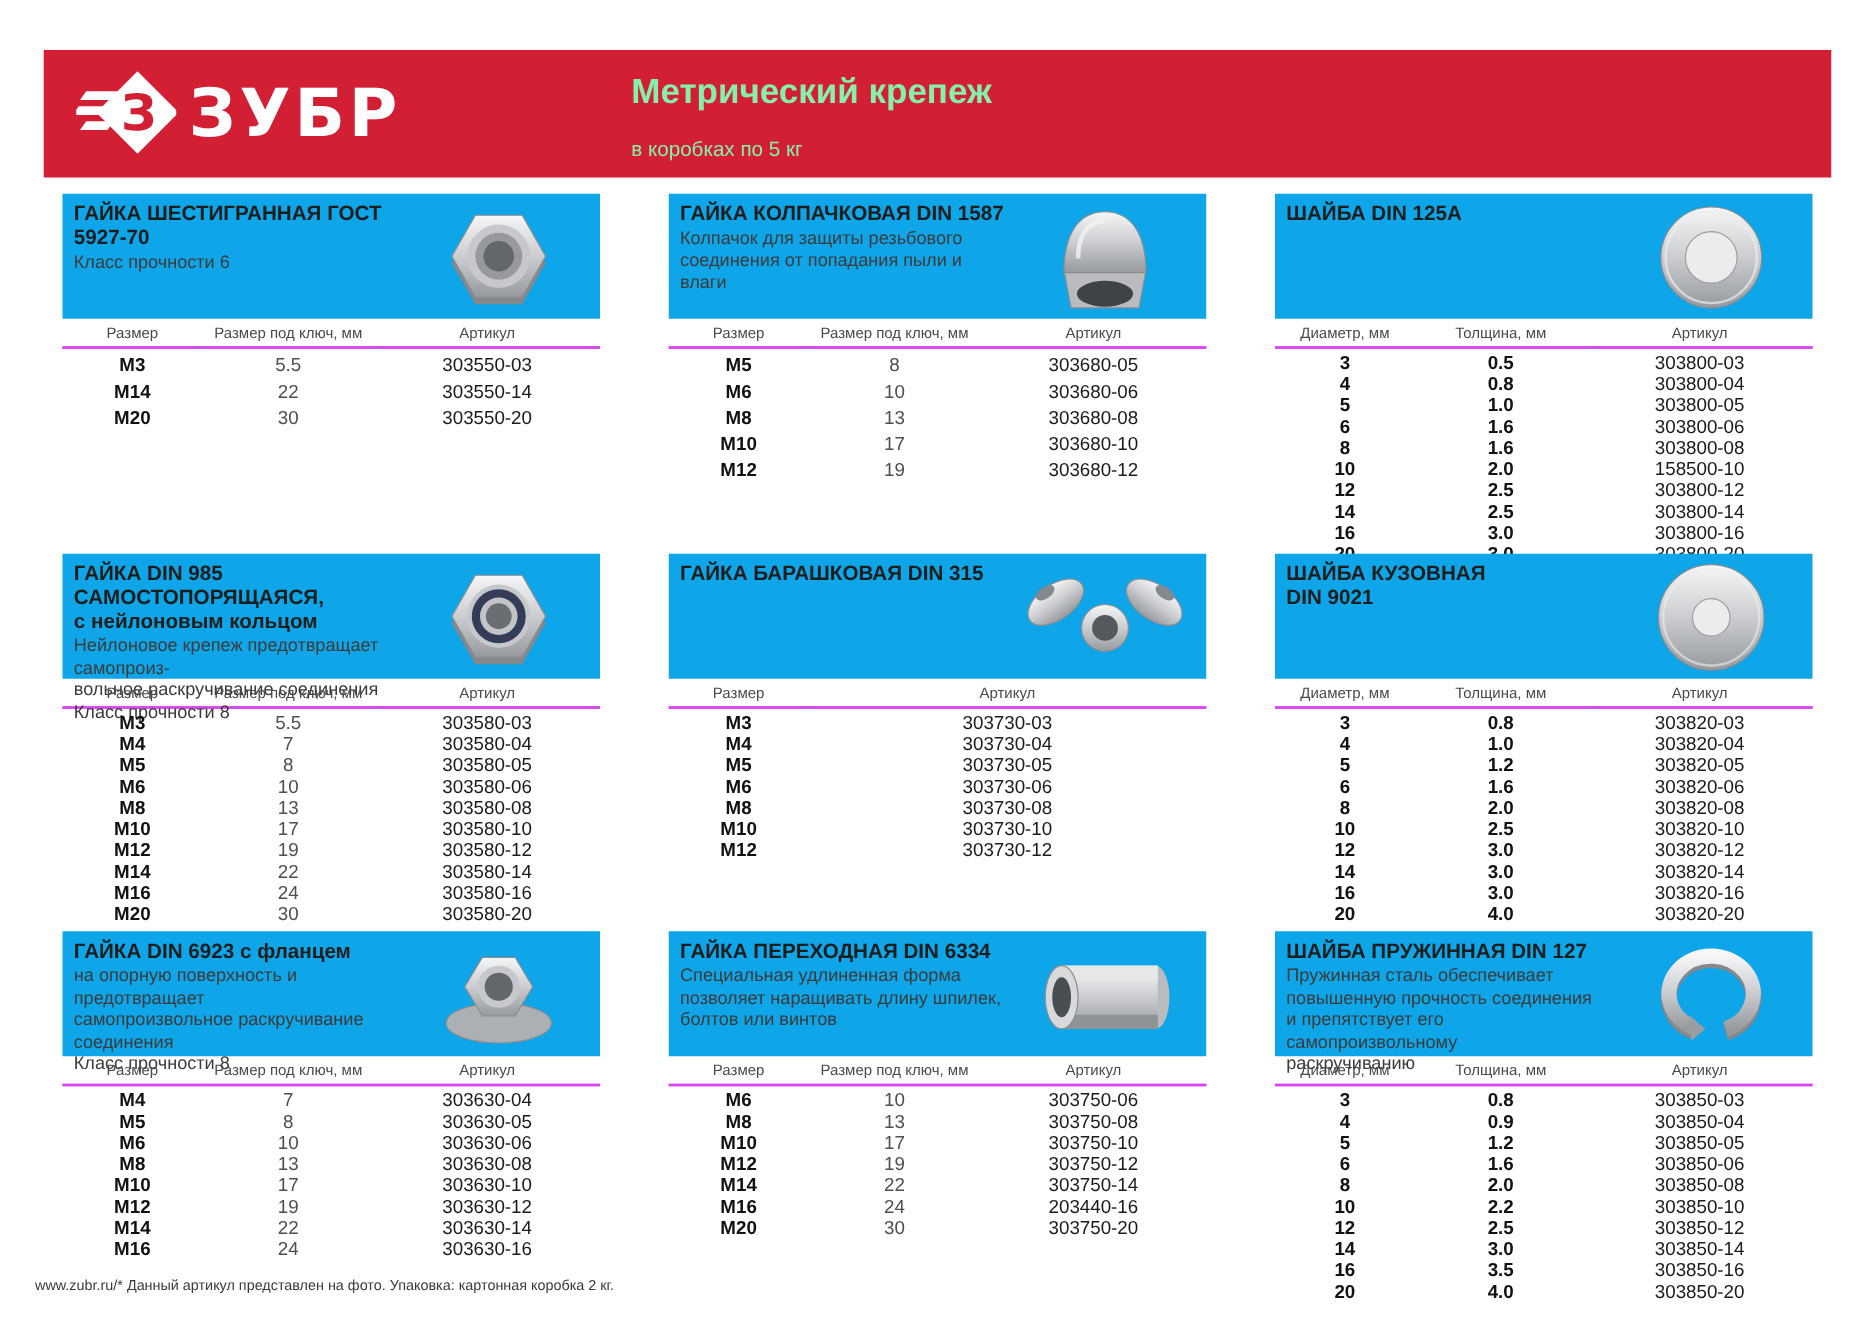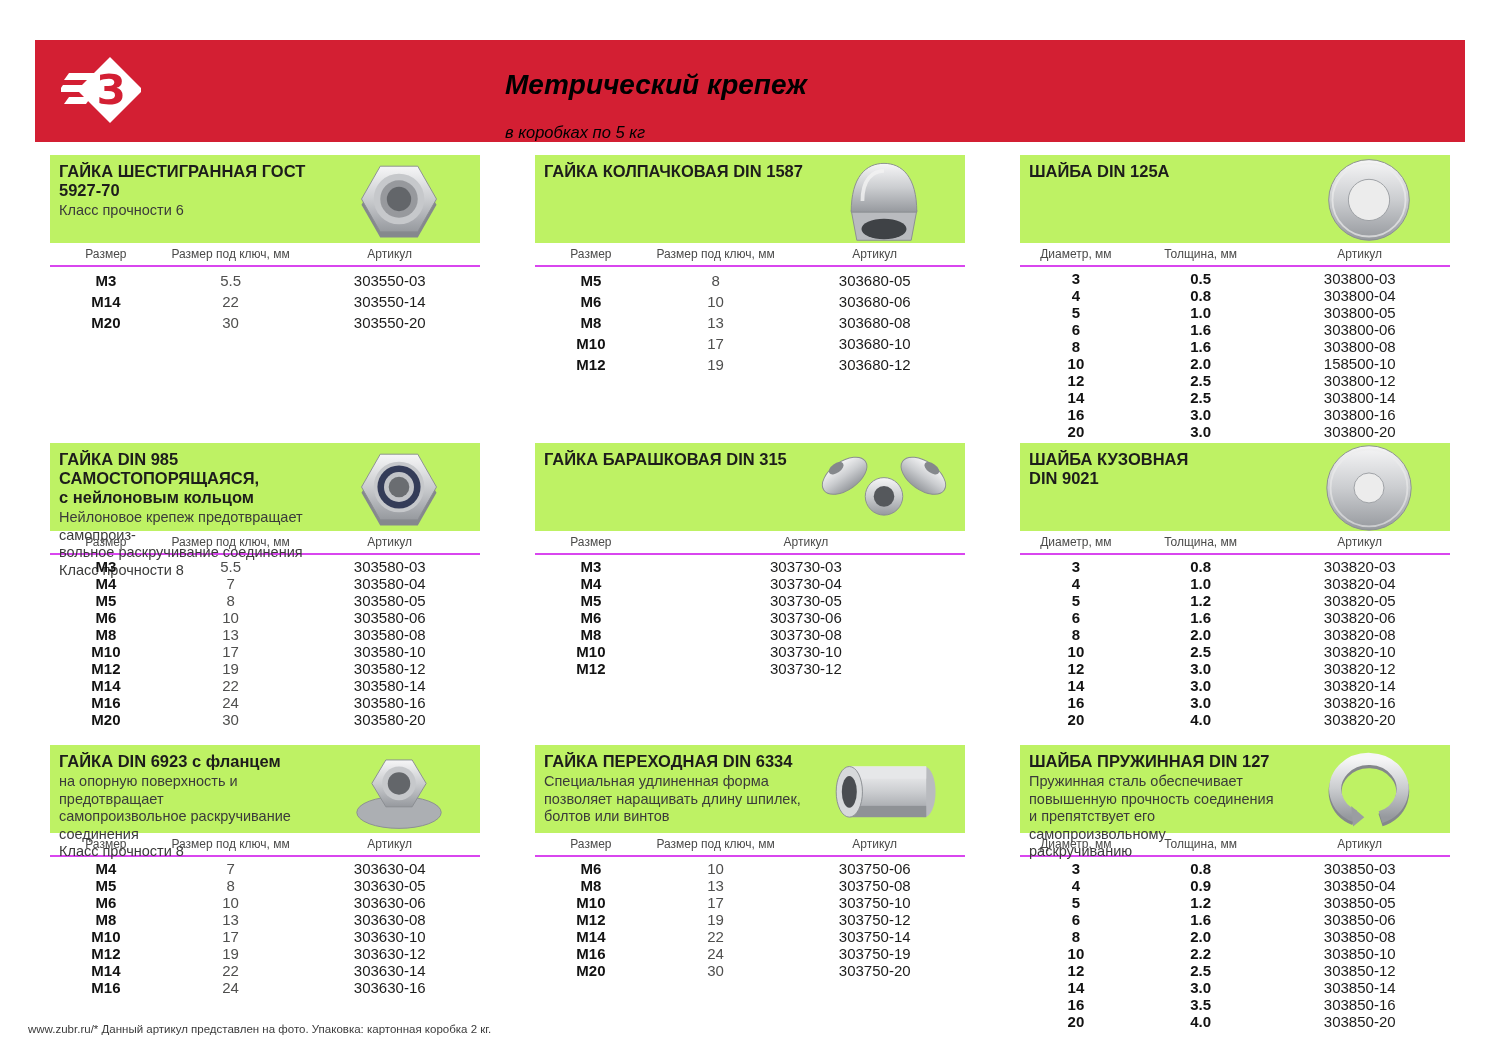--- a/index.html
+++ b/index.html
@@ -4,30 +4,30 @@
 <style>
   html,body{margin:0;padding:0;background:#fff;}
   body{width:1500px;height:1060px;font-family:"Liberation Sans",sans-serif;position:relative;overflow:hidden;}
   .page{position:absolute;inset:0;background:#fff;}
 
   
   .banner{position:absolute;left:35px;right:35px;top:40px;height:102px;background:#d31f33;}
   .logo{position:absolute;left:26px;top:50%;transform:translateY(-50%);display:flex;align-items:center;gap:10px;}
   .logo-icon svg{display:block;}
   .logo-text{color:#fff;font-size:53px;font-weight:800;letter-spacing:3px;line-height:1;font-family:"DejaVu Sans","Liberation Sans",sans-serif;}
-  .banner-titles{position:absolute;left:470px;top:29px;color:#000000;font-style:italic;}
+  .banner-titles{position:absolute;left:470px;top:17px;color:#86efac;}
   .page-title{font-size:28px;font-weight:700;line-height:1.15;}
   .page-subtitle{font-size:16.5px;margin-top:22px;}
 
   
   .grid{position:absolute;left:50px;top:155px;width:1400px;display:grid;
         grid-template-columns:430px 430px 430px;column-gap:55px;
         grid-template-rows:288px 302px auto;align-items:start;}
   section{width:430px;}
-  .sec-head{background:#bef264;height:88px;display:flex;align-items:stretch;}
+  .sec-head{background:#0ea5e9;height:100px;display:flex;align-items:stretch;}
   .sec-text{flex:1;padding:4px 0 0 9px;}
   .sec-title{font-size:16.5px;font-weight:700;color:#1d1d1b;line-height:19px;padding-top:3px;}
   .sec-desc{font-size:14.5px;color:#3b3b3a;line-height:17.5px;margin-top:2px;}
   .sec-img{width:162px;display:flex;align-items:center;justify-content:center;}
   .sec-img svg{display:block;}
 
   table{width:100%;border-collapse:collapse;margin-top:4px;table-layout:fixed;}
   th{font-size:12px;font-weight:400;color:#4a4a49;padding:0 0 4px 0;border-bottom:2px solid #d946ef;text-align:center;}
   td{text-align:center;font-size:15px;height:16.5px;padding:0;color:#4f4f4e;white-space:nowrap;}
   tbody tr:first-child td{padding-top:3px;}
@@ -51,20 +51,21 @@
             <polygon points="49,6 82,39 49,72 16,39" fill="#ffffff"></polygon>
             <text x="50" y="53" font-size="40" font-weight="bold" fill="#d31f33" text-anchor="middle" font-family="DejaVu Sans, sans-serif">З</text>
             <g fill="#ffffff">
               <polygon points="8,22 36,22 31,29 3,29"></polygon>
               <polygon points="2,34 33,34 28,41 -3,41"></polygon>
               <polygon points="8,46 30,46 25,53 3,53"></polygon>
             </g>
           </g>
         </svg>
       </span>
+      <span class="logo-text">ЗУБР</span>
     </div>
     <div class="banner-titles">
       <div class="page-title">Метрический крепеж</div>
       <div class="page-subtitle">в коробках по 5 кг</div>
     </div>
   </header>
 
   <main id="sections-grid" class="grid">
       <section class="roomy">
         <div class="sec-head">
@@ -123,20 +124,24 @@
               <td class="art">303550-20</td>
             </tr>
           </tbody>
         </table>
       </section>
       <section class="roomy">
         <div class="sec-head">
           <div class="sec-text">
             <div class="sec-title">
               <div>ГАЙКА КОЛПАЧКОВАЯ DIN 1587</div>
+            </div>
+            <div class="sec-desc">
+              <div>Колпачок для защиты резьбового</div>
+              <div>соединения от попадания пыли и влаги</div>
             </div>
           </div>
           <div class="sec-img">
             <svg width="150" height="90" viewBox="0 0 150 96">
               <defs>
                 <linearGradient id="mg1" x1="0" y1="0" x2="0" y2="1">
                   <stop offset="0" stop-color="#f6f6f7"></stop>
                   <stop offset="0.5" stop-color="#cbcdd0"></stop>
                   <stop offset="1" stop-color="#96999e"></stop>
                 </linearGradient>
@@ -685,21 +690,21 @@
               <td class="art">303750-12</td>
             </tr>
             <tr>
               <td class="b">М14</td>
               <td>22</td>
               <td class="art">303750-14</td>
             </tr>
             <tr>
               <td class="b">М16</td>
               <td>24</td>
-              <td class="art">303750-19</td>
+              <td class="art">203440-16</td>
             </tr>
             <tr>
               <td class="b">М20</td>
               <td>30</td>
               <td class="art">303750-20</td>
             </tr>
           </tbody>
         </table>
       </section>
       <section class="compact">

